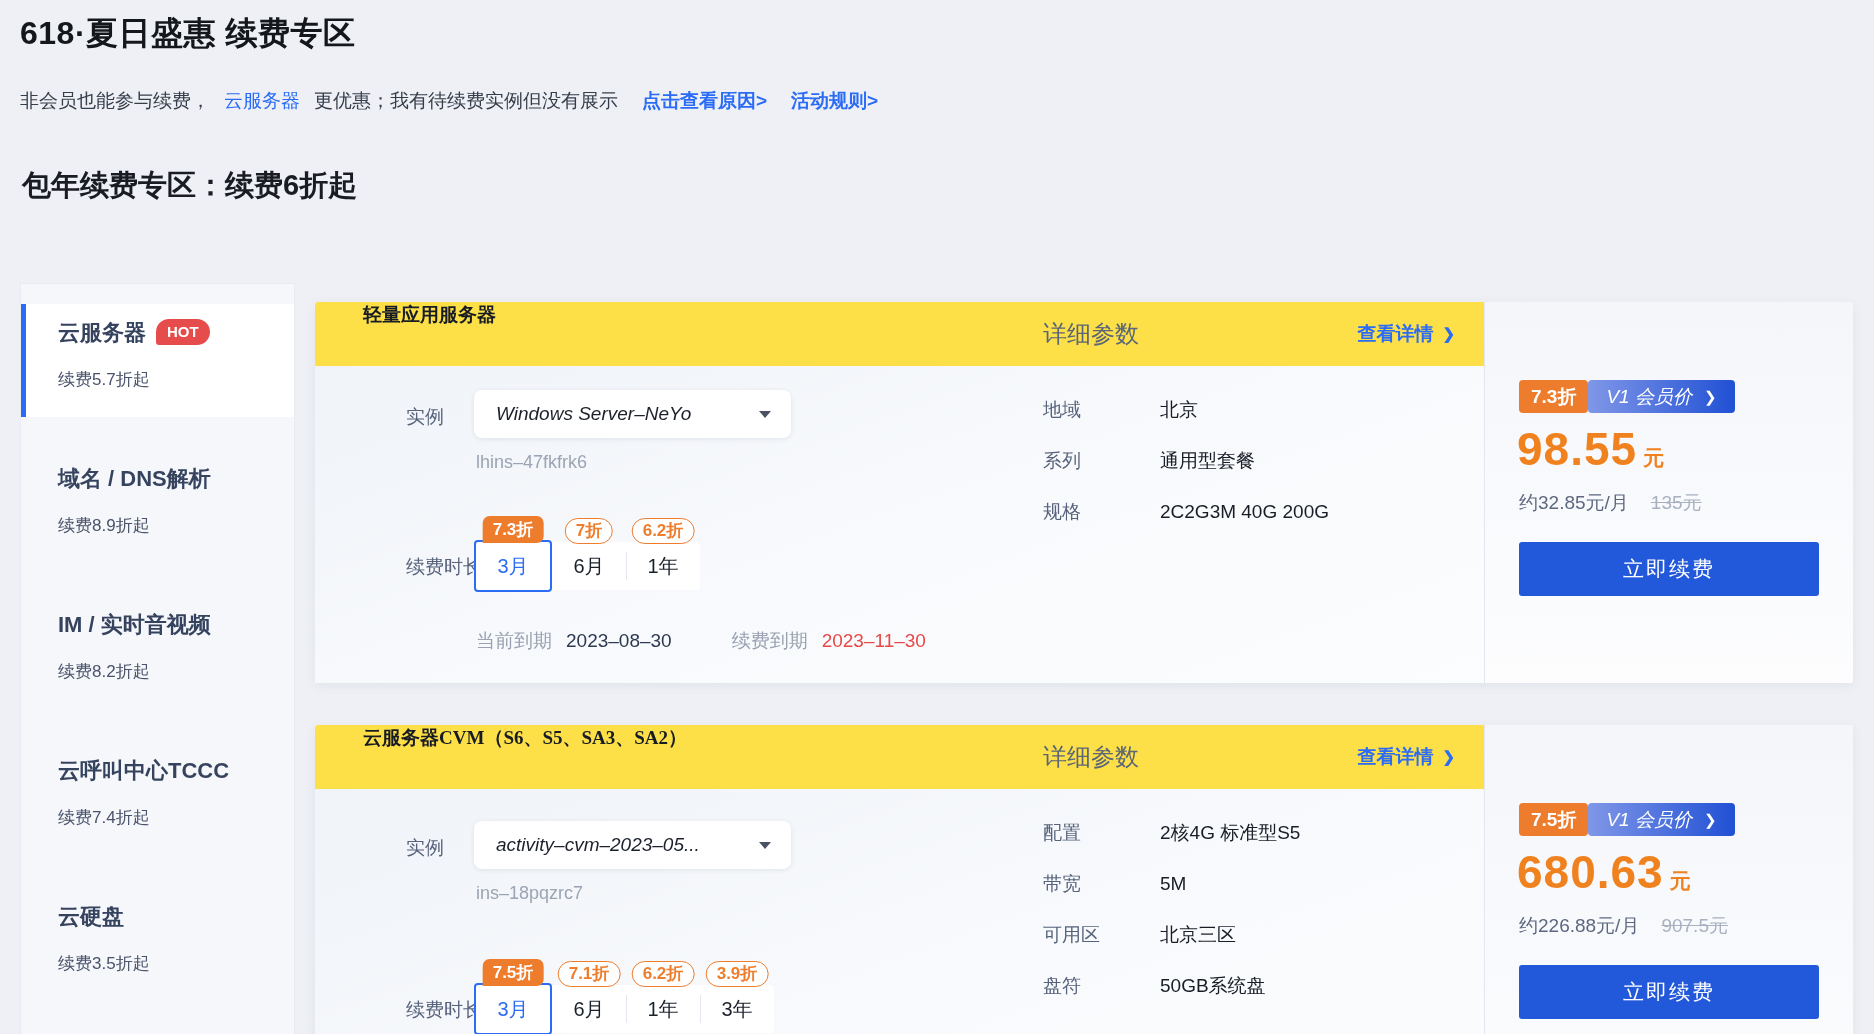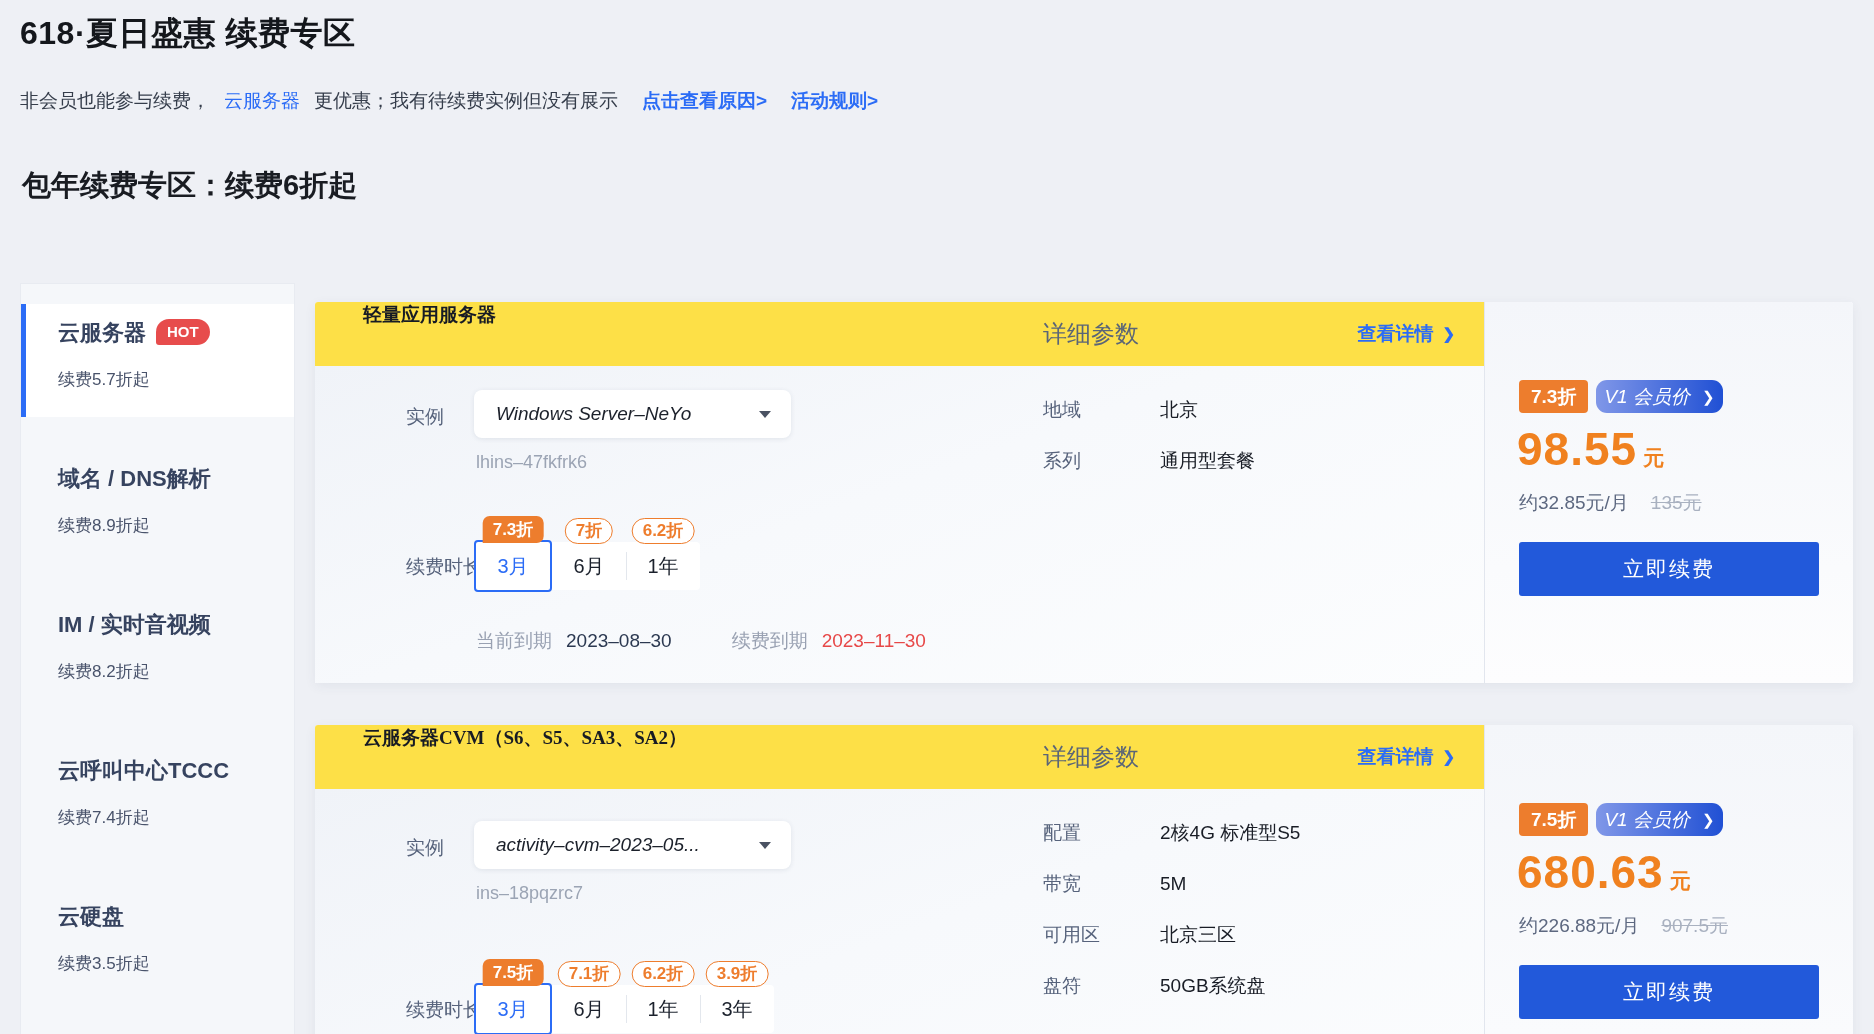--- a/index.html
+++ b/index.html
@@ -69,21 +69,21 @@
 
   .params { position:absolute; left:728px; top:30px; }
   .param-row { display:flex; align-items:center; height:28px; margin-bottom:23px; }
   .param-label { width:117px; font-size:19px; color:#57637c; }
   .param-value { font-size:19px; color:#191d26; }
 
   
   .price-panel { position:absolute; left:1169px; top:0; width:369px; height:100%; border-left:1px solid #e2e6ee; background:linear-gradient(180deg,#f4f6fa 0%,#fafbfd 70%,#fdfdfe 100%); border-radius:0 3px 3px 0; }
   .pp-badges { position:absolute; left:34px; top:78px; display:flex; align-items:center; }
   .pp-discount { background:#ed7d2d; color:#fff; font-size:19px; font-weight:700; line-height:33px; padding:0 12px; border-radius:4px; }
-  .pp-member { margin-left:8px; background:linear-gradient(90deg,#8097e8 0%,#2050d4 100%); color:#fff; font-size:19px; font-style:italic; line-height:33px; padding:0 8px; border-radius:11px; display:flex; align-items:center; cursor:pointer; }
+  .pp-member { background:linear-gradient(90deg,#8097e8 0%,#2050d4 100%); color:#fff; font-size:19px; font-style:italic; line-height:33px; padding:0 18px; border-radius:4px; display:flex; align-items:center; cursor:pointer; }
   .pp-member-chevron { margin-left:12px; font-size:15px; font-style:normal; font-weight:700; }
   .pp-amount { position:absolute; left:32px; top:120px; white-space:nowrap; }
   .amount-num { font-size:46px; font-weight:700; color:#f0811f; letter-spacing:1px; }
   .amount-cur { font-size:21px; font-weight:700; color:#f0811f; margin-left:6px; }
   .pp-sub { position:absolute; left:34px; top:188px; display:flex; align-items:center; font-size:19px; white-space:nowrap; }
   .pp-monthly { color:#5d6880; }
   .pp-original { margin-left:22px; color:#a9b1c0; text-decoration:line-through; }
   .renew-btn { position:absolute; left:34px; top:240px; width:300px; height:54px; background:#2259da; color:#fff; font-size:21px; font-family:inherit; border:none; border-radius:3px; cursor:pointer; letter-spacing:2px; }
 
   
@@ -187,20 +187,24 @@
 
           <div class="params">
             <div class="param-row">
               <span class="param-label">地域</span>
               <span class="param-value">北京</span>
             </div>
             <div class="param-row">
               <span class="param-label">系列</span>
               <span class="param-value">通用型套餐</span>
             </div>
+            <div class="param-row">
+              <span class="param-label">规格</span>
+              <span class="param-value">2C2G3M 40G 200G</span>
+            </div>
           </div>
         </div>
       </div>
 
       <div class="price-panel">
         <div class="pp-badges">
           <span class="pp-discount">7.3折</span>
           <span class="pp-member">
               <span>V1 会员价</span>
               <span class="pp-member-chevron">❯</span>

